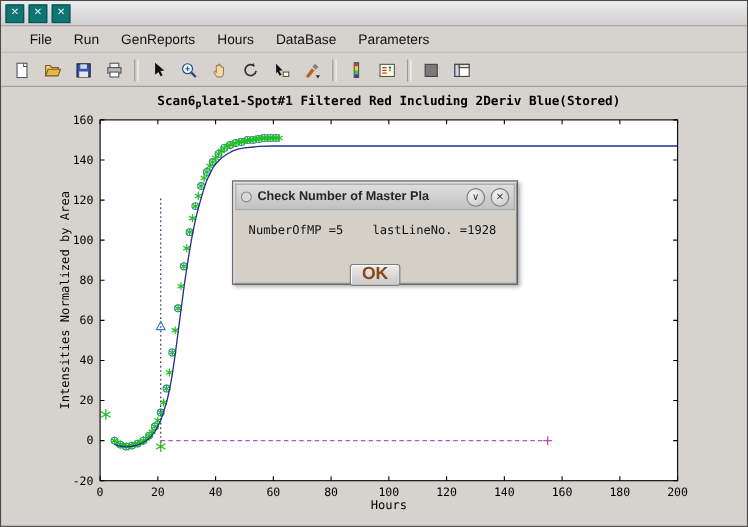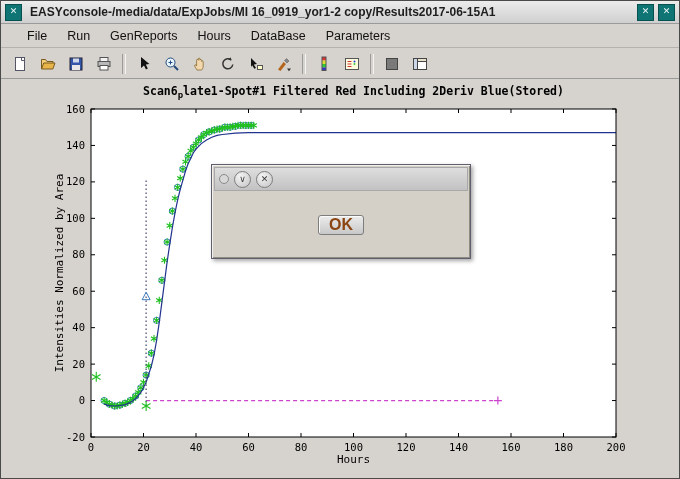--- a/index.html
+++ b/index.html
@@ -44,21 +44,20 @@
           box-shadow:inset 1px 1px 0 #fbfbfb;font-family:"Liberation Sans",sans-serif;
           font-size:16px;font-weight:bold;color:#8b4513;line-height:16px;cursor:default;}
 </style>
 </head>
 <body>
 
 <div class="window">
 
   <div class="titlebar">
     <div class="wm-btn">✕</div>
-    <div class="win-title">EASYconsole-/media/data/ExpJobs/MI 16_0919_yor1-2 copy/Results2017-06-15A1</div>
     <div class="wm-btn">✕</div>
     <div class="wm-btn">✕</div>
   </div>
 
   <div class="menubar" id="menubar">
       <button class="menu-item">File</button>
       <button class="menu-item">Run</button>
       <button class="menu-item">GenReports</button>
       <button class="menu-item">Hours</button>
       <button class="menu-item">DataBase</button>
@@ -306,19 +305,21 @@
         <rect x="90" y="30" width="525" height="328" fill="none" stroke="#000"></rect>
         <text x="352.5" y="16" text-anchor="middle" font-family="DejaVu Sans Mono, monospace" font-size="11.5" font-weight="bold" fill="#000"><tspan>Scan6</tspan><tspan dy="2.5" font-size="9">p</tspan><tspan dy="-2.5">late1-Spot#1 Filtered Red Including 2Deriv Blue(Stored)</tspan></text>
         <text x="352.5" y="384" text-anchor="middle" font-family="DejaVu Sans Mono, monospace" font-size="11" fill="#000">Hours</text>
         <text transform="translate(62 194) rotate(-90)" text-anchor="middle" font-family="DejaVu Sans Mono, monospace" font-size="11" fill="#000">Intensities Normalized by Area</text>
       </svg>
   </div>
 
   <div class="dialog">
     <div class="dlg-titlebar">
       <span class="dlg-dot"></span>
+      <span class="dlg-title">Check Number of Master Pla</span>
       <span class="dlg-circle">∨</span>
       <span class="dlg-circle">✕</span>
     </div>
+    <div class="dlg-msg">NumberOfMP =5    lastLineNo. =1928</div>
     <button class="dlg-ok">OK</button>
   </div>
 
 </div>
 
 </body></html>

